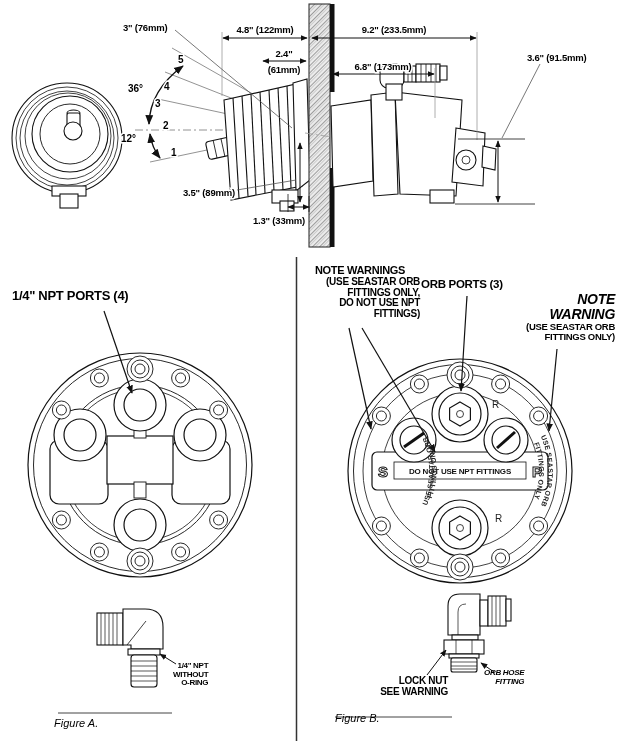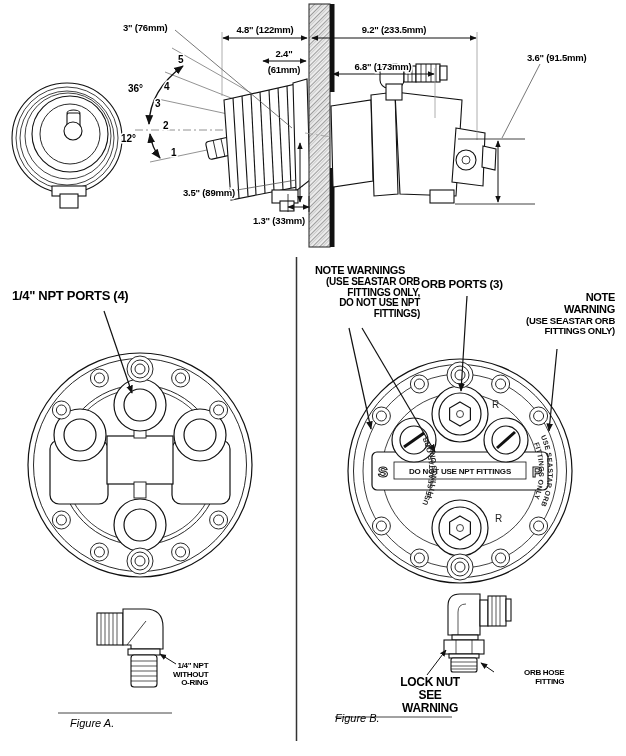--- a/index.html
+++ b/index.html
@@ -330,33 +330,33 @@
   <div style="font-size:11px;">NOTE WARNINGS</div>
   <div class="pre" style="font-size:10px;">(USE SEASTAR ORB
 FITTINGS ONLY,
 DO NOT USE NPT
 FITTINGS)</div>
 </div>
 
 <div class="lbl" style="left:421px;top:278px;font-size:11.5px;">ORB PORTS (3)</div>
 
 <div class="lbl ctr" style="left:503px;top:292px;width:112px;">
-  <div class="pre" style="font-size:11px;">NOTE
+  <div class="pre" style="font-size:14px;font-style:italic;">NOTE
 WARNING</div>
   <div class="pre" style="font-size:9.5px;">(USE SEASTAR ORB
 FITTINGS ONLY)</div>
 </div>
 
 <div class="lbl pre" style="left:173px;top:662px;font-size:8px;">1/4" NPT
 WITHOUT
 O-RING</div>
 
-<div class="lbl pre ctr" style="left:396px;top:676px;width:68px;font-size:12px;">LOCK NUT
+<div class="lbl pre ctr" style="left:380px;top:676px;width:68px;font-size:10px;text-align:right;">LOCK NUT
 SEE WARNING</div>
 
-<div class="lbl pre" style="left:524px;top:669px;font-size:8px;">ORB HOSE
+<div class="lbl pre" style="left:484px;top:669px;font-size:8px;font-style:italic;">ORB HOSE
 FITTING</div>
 
-<div class="cap" style="left:70px;top:717px;">Figure A.</div>
+<div class="cap" style="left:54px;top:717px;">Figure A.</div>
 
 <div class="cap" style="left:335px;top:712px;">Figure B.</div>
 
 </div>
 
 </body></html>

